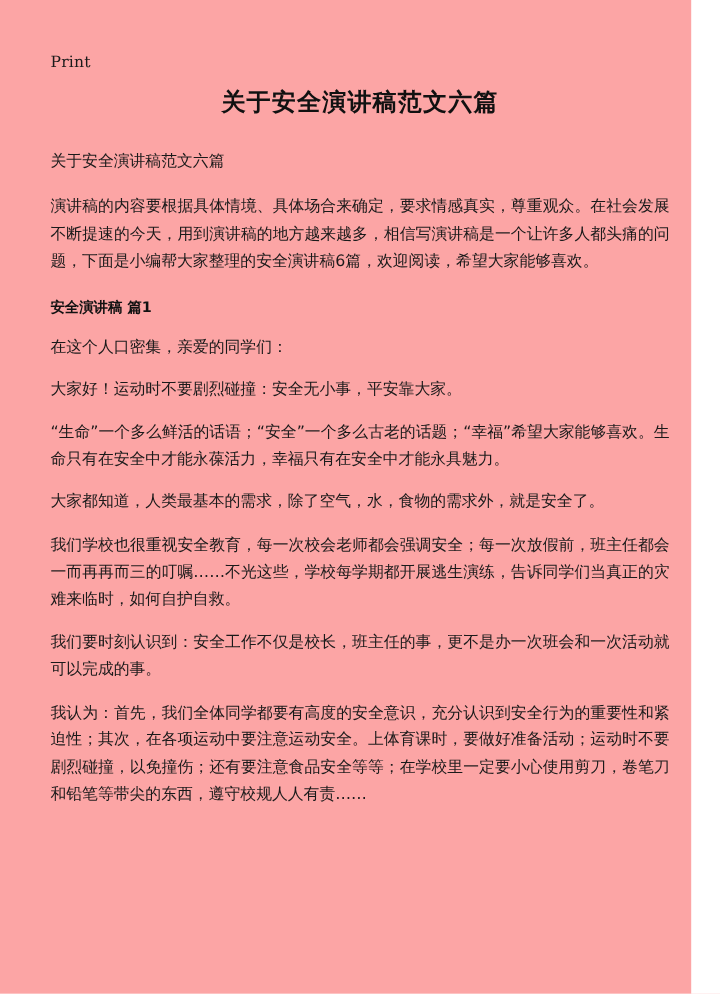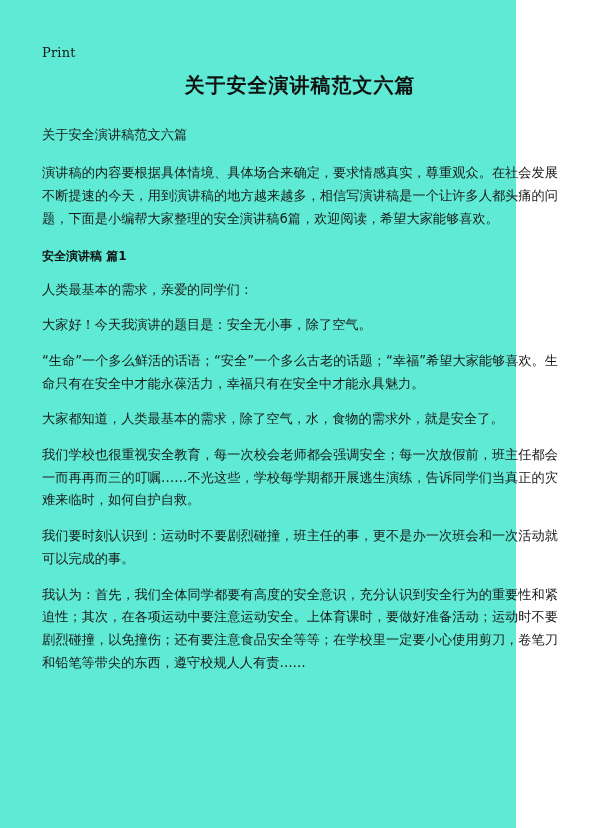--- a/index.html
+++ b/index.html
@@ -10,23 +10,23 @@
   body {
     width: 600px;
     height: 828px;
     overflow: hidden;
     font-family: "DejaVu Sans", "Liberation Sans", sans-serif;
     color: #1a1a1a;
     -webkit-font-smoothing: none;
   }
   .page {
     position: relative;
-    width: 516px;
+    width: 576px;
     height: 828px;
-    background: #5eead4;
+    background: #fca5a5;
     box-sizing: border-box;
   }
   .print-label {
     position: absolute;
     left: 42px;
     top: 46px;
     font-family: "DejaVu Serif", "Liberation Serif", serif;
     font-size: 13px;
     line-height: 1;
     color: #1a1a1a;
@@ -80,30 +80,30 @@
   <div class="doc-body">
 
     <h1 class="doc-title">关于安全演讲稿范文六篇</h1>
 
     <p class="subtitle">关于安全演讲稿范文六篇</p>
 
     <p class="para">演讲稿的内容要根据具体情境、具体场合来确定，要求情感真实，尊重观众。在社会发展不断提速的今天，用到演讲稿的地方越来越多，相信写演讲稿是一个让许多人都头痛的问题，下面是小编帮大家整理的安全演讲稿6篇，欢迎阅读，希望大家能够喜欢。</p>
 
     <h2 class="section-heading">安全演讲稿 篇1</h2>
 
-    <p class="para">人类最基本的需求，亲爱的同学们：</p>
+    <p class="para">在这个人口密集，亲爱的同学们：</p>
 
-    <p class="para">大家好！今天我演讲的题目是：安全无小事，除了空气。</p>
+    <p class="para">大家好！运动时不要剧烈碰撞：安全无小事，平安靠大家。</p>
 
     <p class="para">“生命”一个多么鲜活的话语；“安全”一个多么古老的话题；“幸福”希望大家能够喜欢。生命只有在安全中才能永葆活力，幸福只有在安全中才能永具魅力。</p>
 
     <p class="para">大家都知道，人类最基本的需求，除了空气，水，食物的需求外，就是安全了。</p>
 
 
 
     <p class="para">我们学校也很重视安全教育，每一次校会老师都会强调安全；每一次放假前，班主任都会一而再再而三的叮嘱……不光这些，学校每学期都开展逃生演练，告诉同学们当真正的灾难来临时，如何自护自救。</p>
 
-    <p class="para">我们要时刻认识到：运动时不要剧烈碰撞，班主任的事，更不是办一次班会和一次活动就可以完成的事。</p>
+    <p class="para">我们要时刻认识到：安全工作不仅是校长，班主任的事，更不是办一次班会和一次活动就可以完成的事。</p>
 
     <p class="para">我认为：首先，我们全体同学都要有高度的安全意识，充分认识到安全行为的重要性和紧迫性；其次，在各项运动中要注意运动安全。上体育课时，要做好准备活动；运动时不要剧烈碰撞，以免撞伤；还有要注意食品安全等等；在学校里一定要小心使用剪刀，卷笔刀和铅笔等带尖的东西，遵守校规人人有责……</p>
 
   </div>
 </div>
 
 </body></html>

